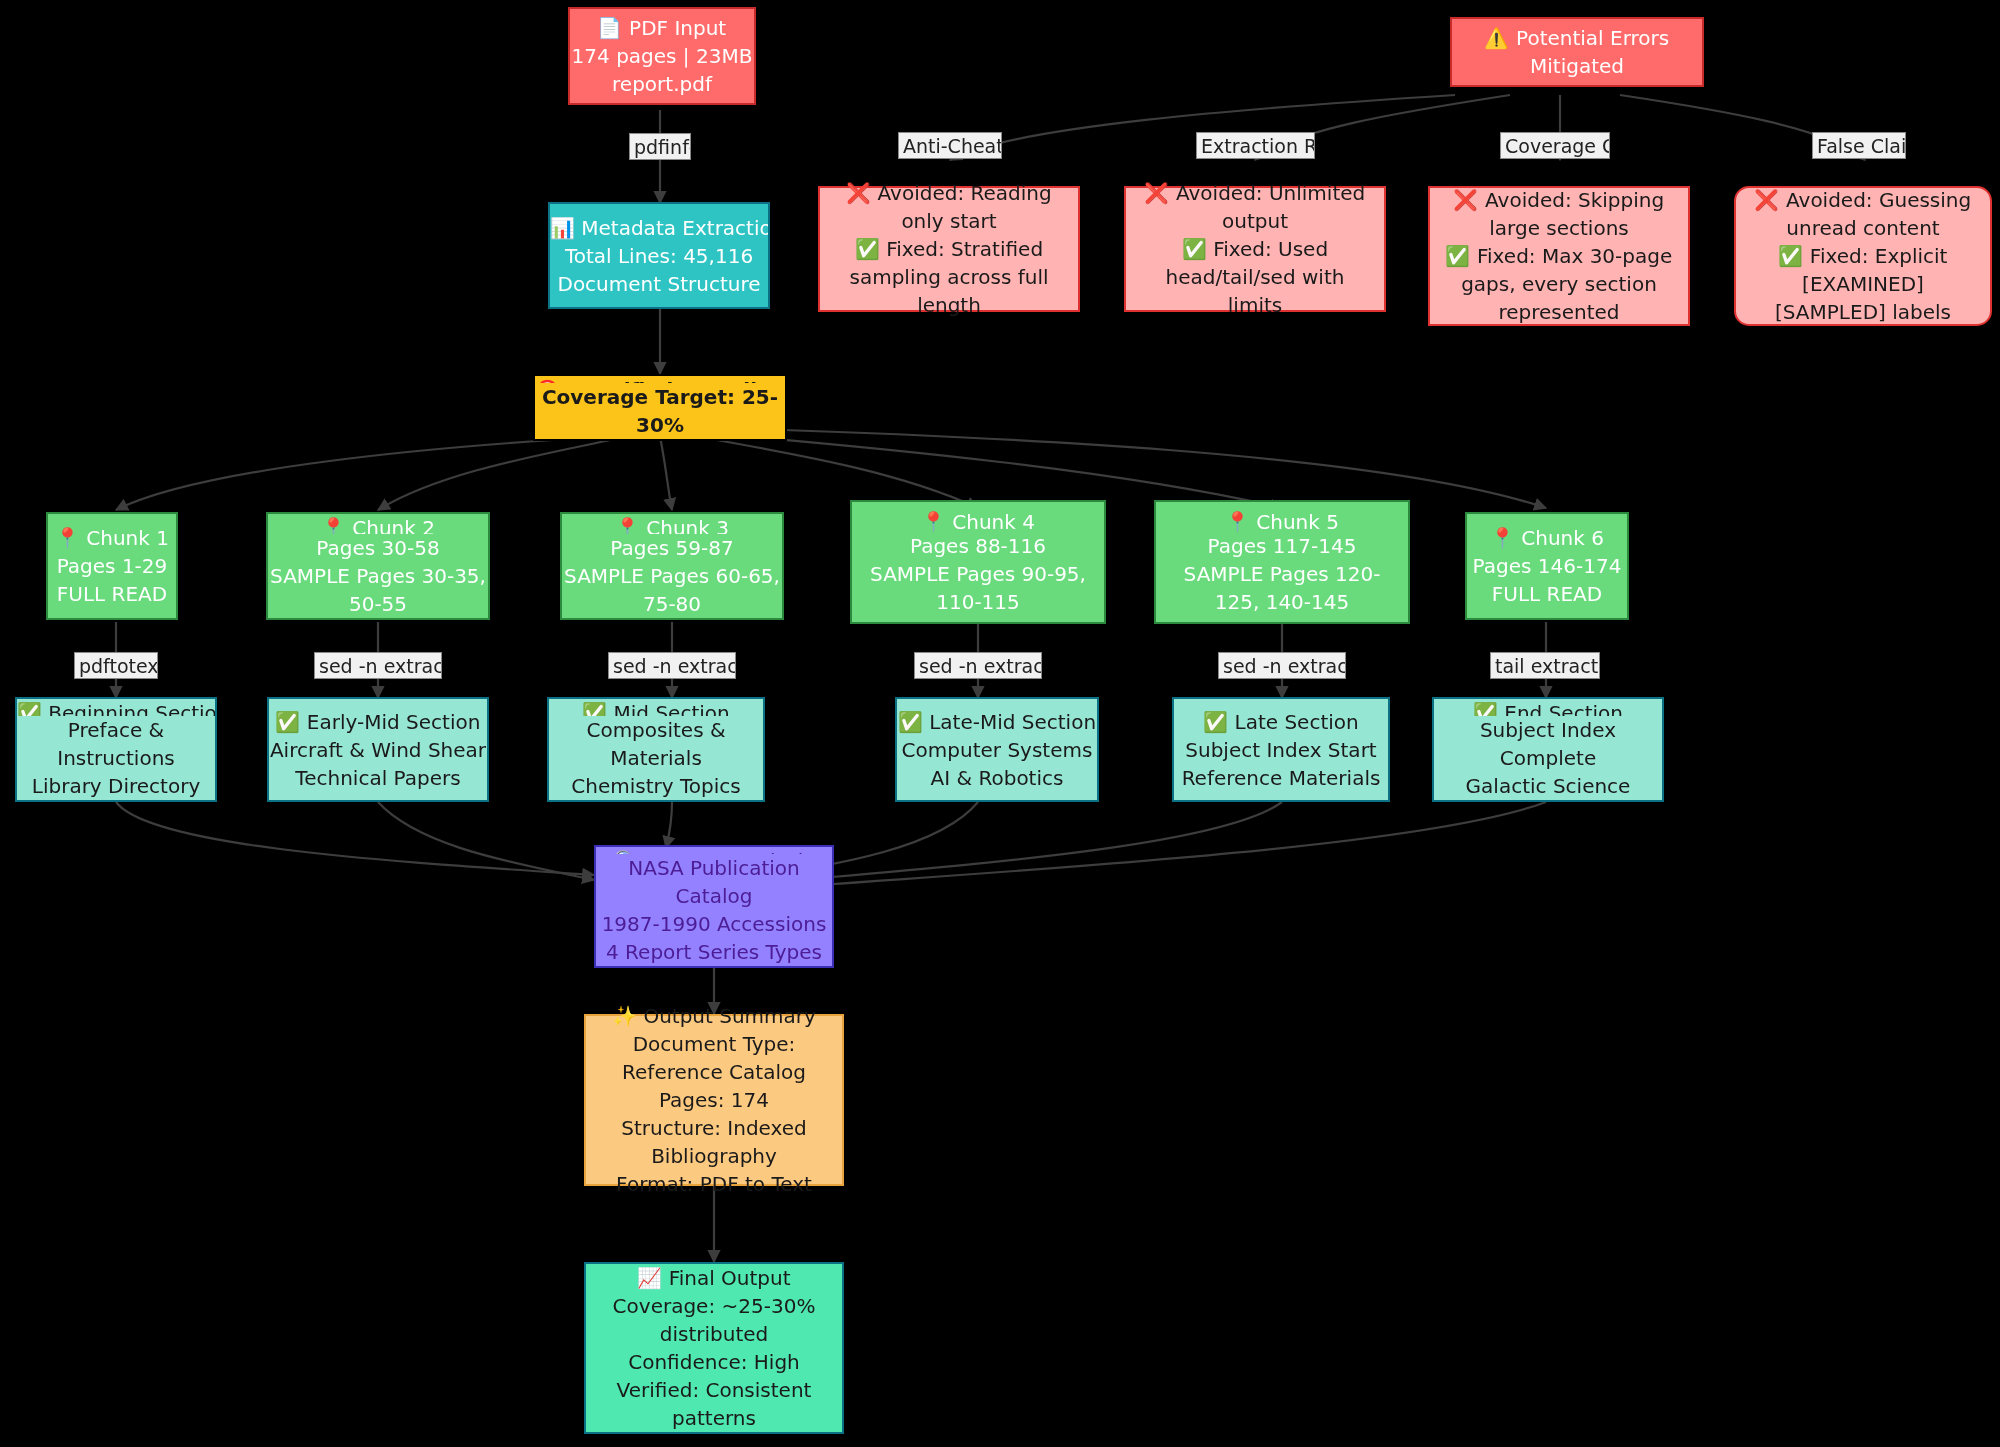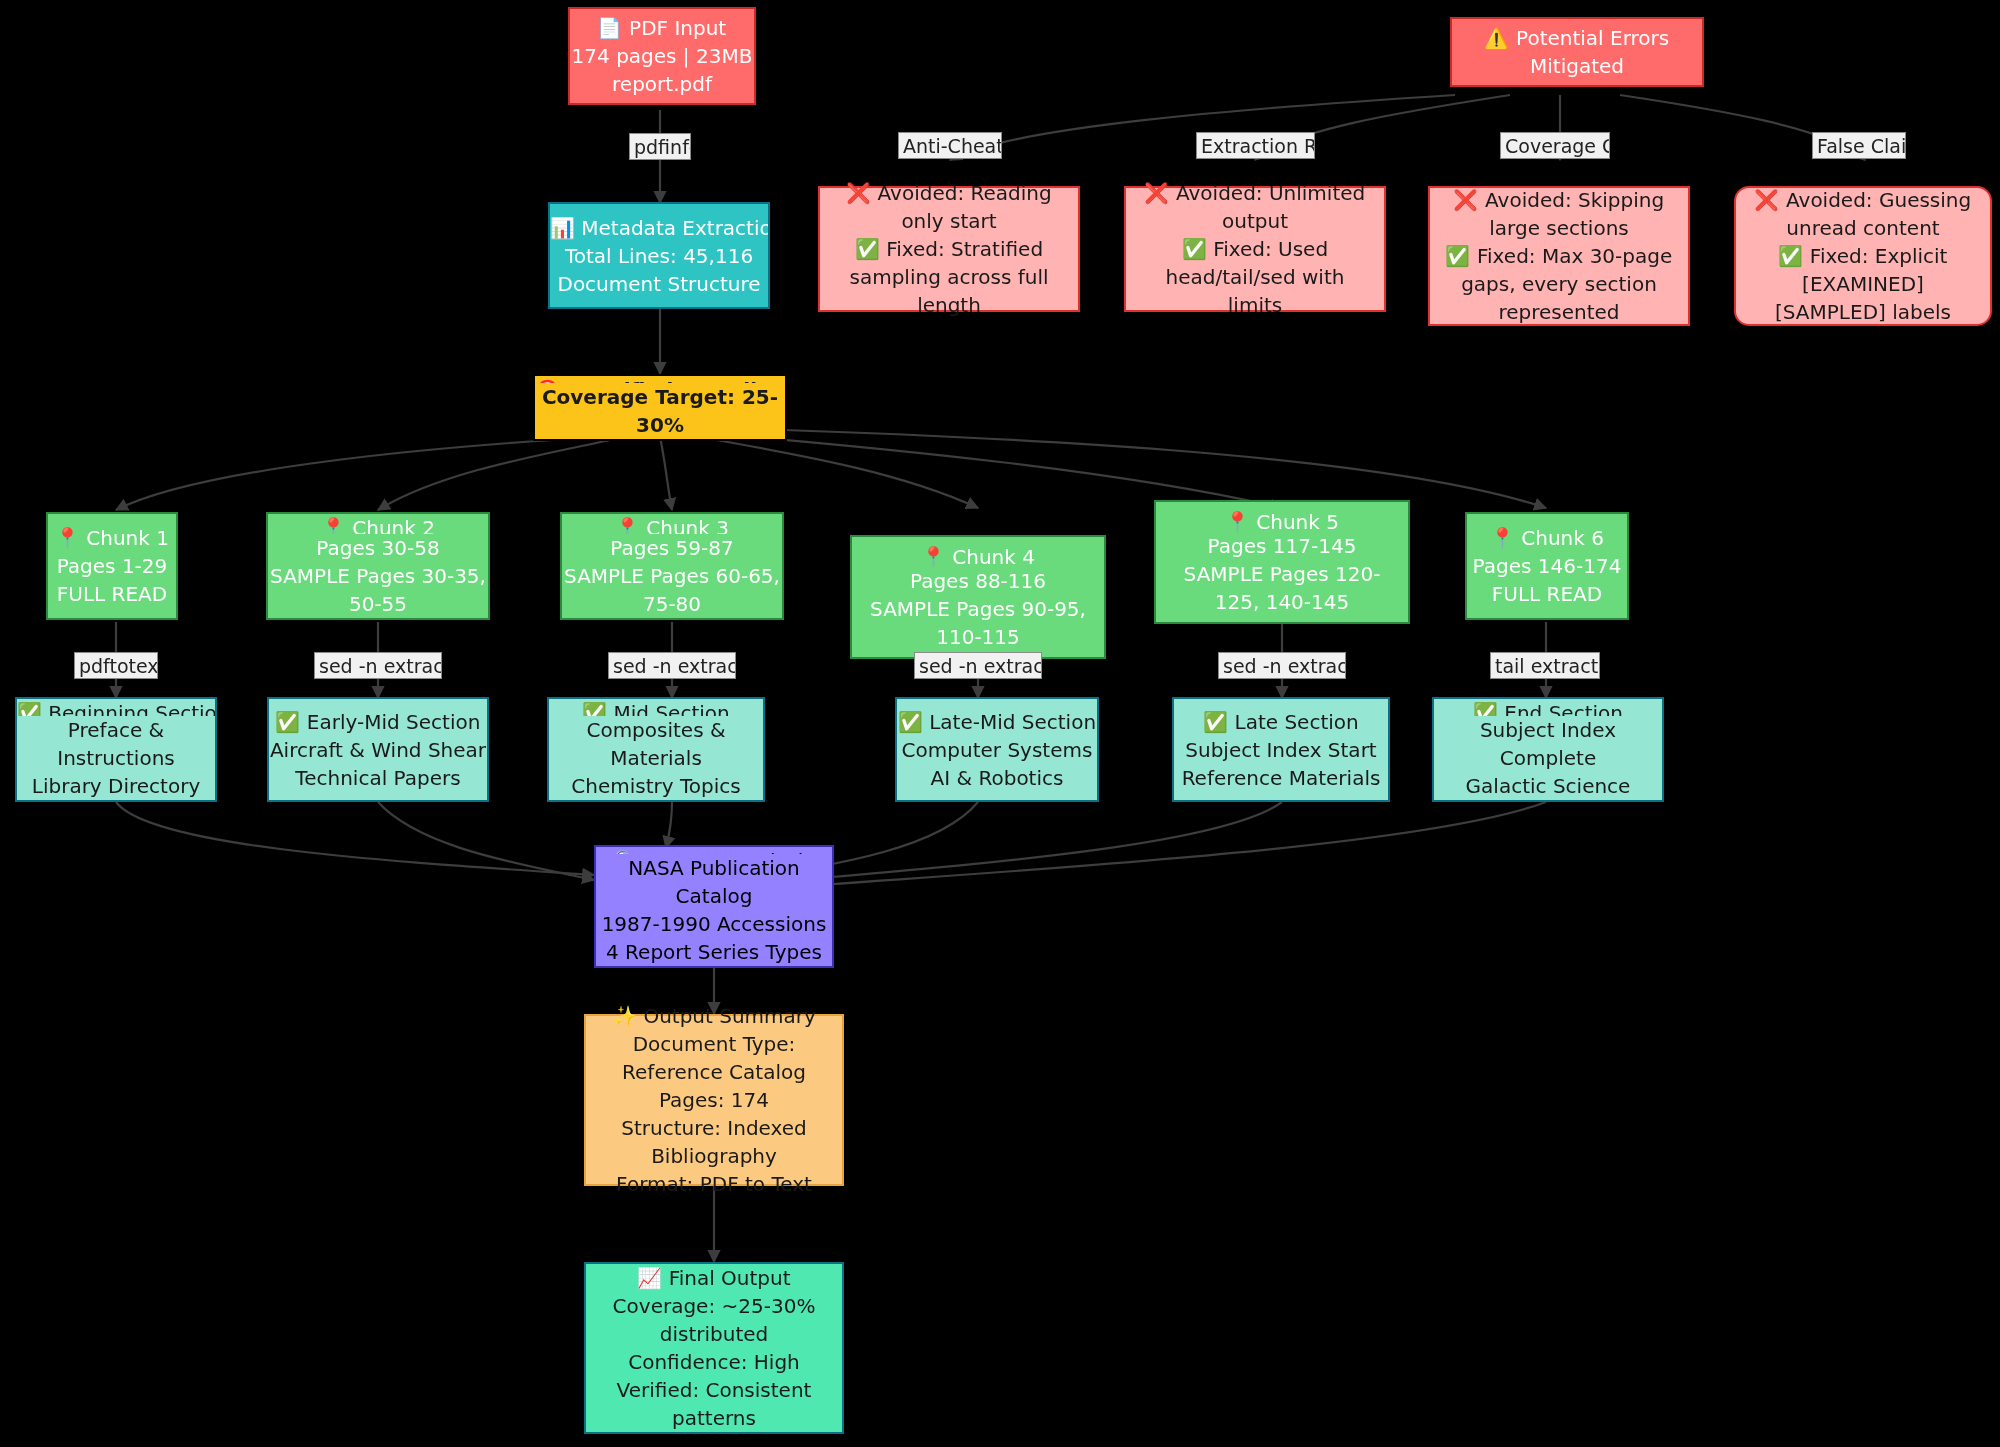--- a/index.html
+++ b/index.html
@@ -74,21 +74,21 @@
   }
   .n-mint {
     background: #96e6d4;
     border: 2px solid #0b7285;
     color: #1a1a1a;
     font-size: 20px;
   }
   .n-purple {
     background: #9381ff;
     border: 2px solid #3b2fb5;
-    color: #000000;
+    color: #4c1d95;
     font-size: 20px;
   }
   .n-pink {
     background: #ffb3b3;
     border: 2px solid #e03131;
     color: #1a1a1a;
     font-size: 20px;
   }
   .n-orange {
     background: #fcc981;
@@ -227,21 +227,21 @@
     <span class="line">Pages 30-58</span>
     <span class="line">SAMPLE Pages 30-35, 50-55</span>
   </div>
 
   <div class="node n-green" style="left:560px; top:512px; width:224px; height:108px;">
     <span class="line nowrap"><span class="ico">📍</span> <span>Chunk 3</span></span>
     <span class="line">Pages 59-87</span>
     <span class="line">SAMPLE Pages 60-65, 75-80</span>
   </div>
 
-  <div class="node n-green" style="left:850px; top:500px; width:256px; height:124px; padding:6px 10px;margin-top:35px;">
+  <div class="node n-green" style="left:850px; top:500px; width:256px; height:124px; padding:6px 10px;">
     <span class="line nowrap"><span class="ico">📍</span> <span>Chunk 4</span></span>
     <span class="line">Pages 88-116</span>
     <span class="line">SAMPLE Pages 90-95, 110-115</span>
   </div>
 
   <div class="node n-green" style="left:1154px; top:500px; width:256px; height:124px; padding:6px 10px;">
     <span class="line nowrap"><span class="ico">📍</span> <span>Chunk 5</span></span>
     <span class="line">Pages 117-145</span>
     <span class="line">SAMPLE Pages 120-125, 140-145</span>
   </div>

